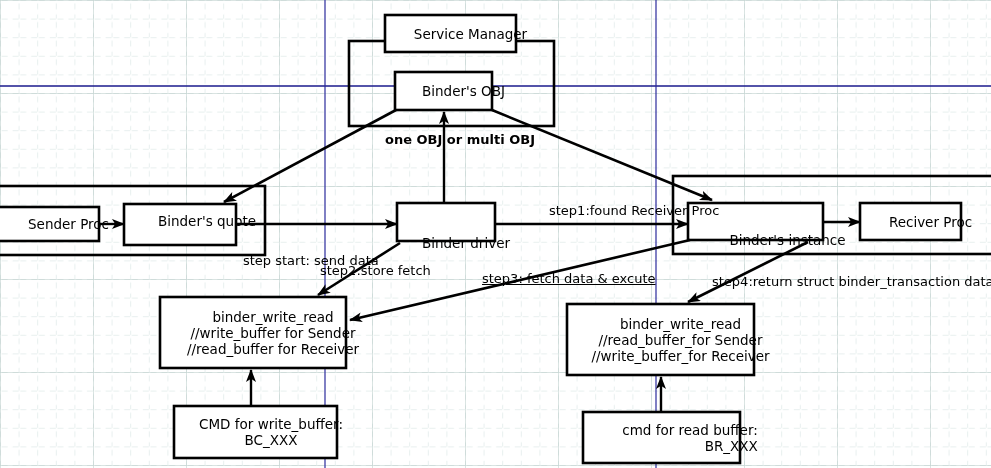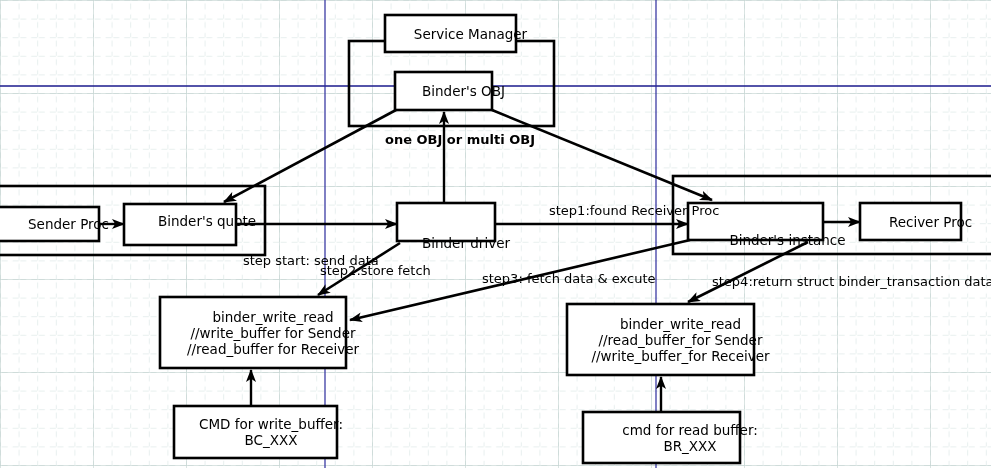--- a/index.html
+++ b/index.html
@@ -137,28 +137,28 @@
 //write_buffer for Sender
 //read_buffer for Receiver</div>
 
   <div class="boxlabel" style="left:567px;top:304px;width:187px;height:71px;">binder_write_read
 //read_buffer_for Sender
 //write_buffer_for Receiver</div>
 
   <div class="boxlabel" style="left:174px;top:406px;width:154px;height:52px;">CMD for write_buffer:
 BC_XXX</div>
 
-  <div class="boxlabel" style="left:583px;top:412px;width:174px;height:51px;">cmd for read buffer:
+  <div class="boxlabel" style="left:583px;top:412px;width:174px;height:51px;text-align:right;">cmd for read buffer:
 BR_XXX</div>
 
   <div class="lbl" style="left:385px;top:132px;font-weight:bold;">one OBJ or multi OBJ</div>
 
   <div class="lbl" style="left:243px;top:205px;margin-top:48px;">step start: send data</div>
 
   <div class="lbl" style="left:505px;top:203px;margin-left:44px;">step1:found Receiver Proc</div>
 
   <div class="lbl" style="left:320px;top:263px;">step2:store fetch</div>
 
-  <div class="lbl" style="left:482px;top:271px;">step3: fetch data &amp; excute</div>
+  <div class="lbl" style="left:482px;top:271px;text-decoration:underline;">step3: fetch data &amp; excute</div>
 
   <div class="lbl" style="left:712px;top:274px;">step4:return struct binder_transaction data</div>
 
 </div>
 
 </body></html>

